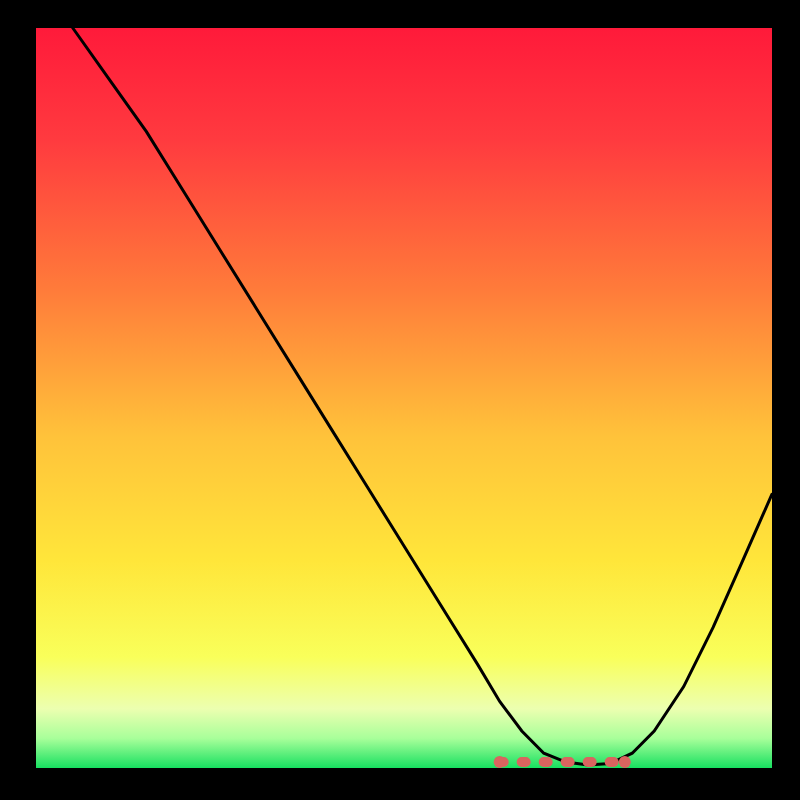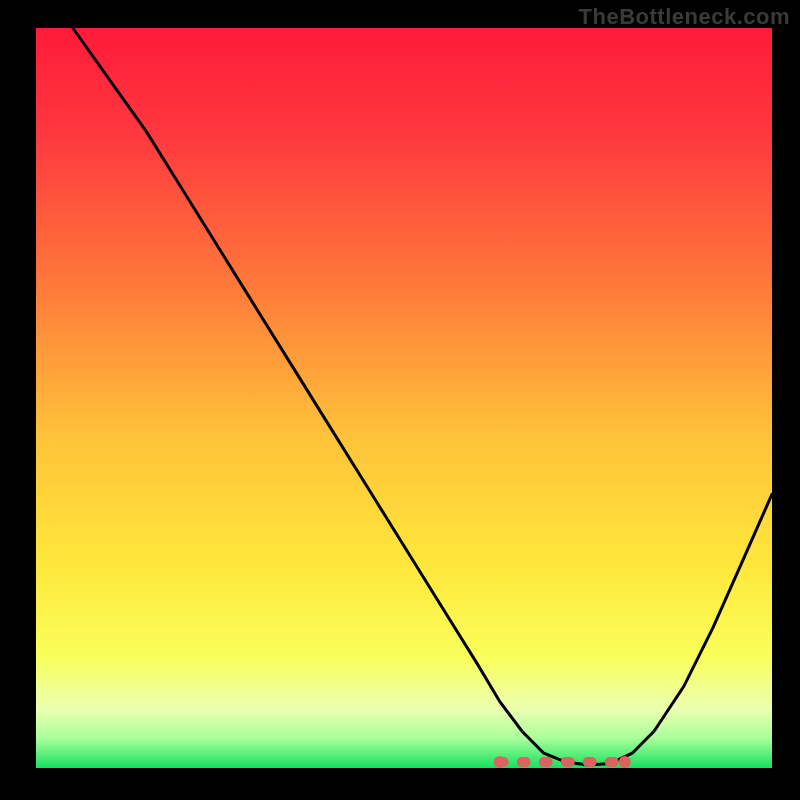--- a/index.html
+++ b/index.html
@@ -30,21 +30,20 @@
   svg {
     position: absolute;
     top: 0;
     left: 0;
   }
 </style>
 </head>
 <body>
 
 <div class="frame">
-  <div class="watermark">TheBottleneck.com</div>
   <svg id="plot" width="800" height="800">
       <defs>
         <linearGradient id="bg-grad" x1="0" y1="0" x2="0" y2="1">
           <stop offset="0%" stop-color="#ff1a3a"></stop>
           <stop offset="15%" stop-color="#ff3a3f"></stop>
           <stop offset="35%" stop-color="#ff7a3a"></stop>
           <stop offset="55.00000000000001%" stop-color="#ffc23a"></stop>
           <stop offset="72%" stop-color="#ffe63a"></stop>
           <stop offset="85%" stop-color="#f9ff5a"></stop>
           <stop offset="92%" stop-color="#ecffb0"></stop>

